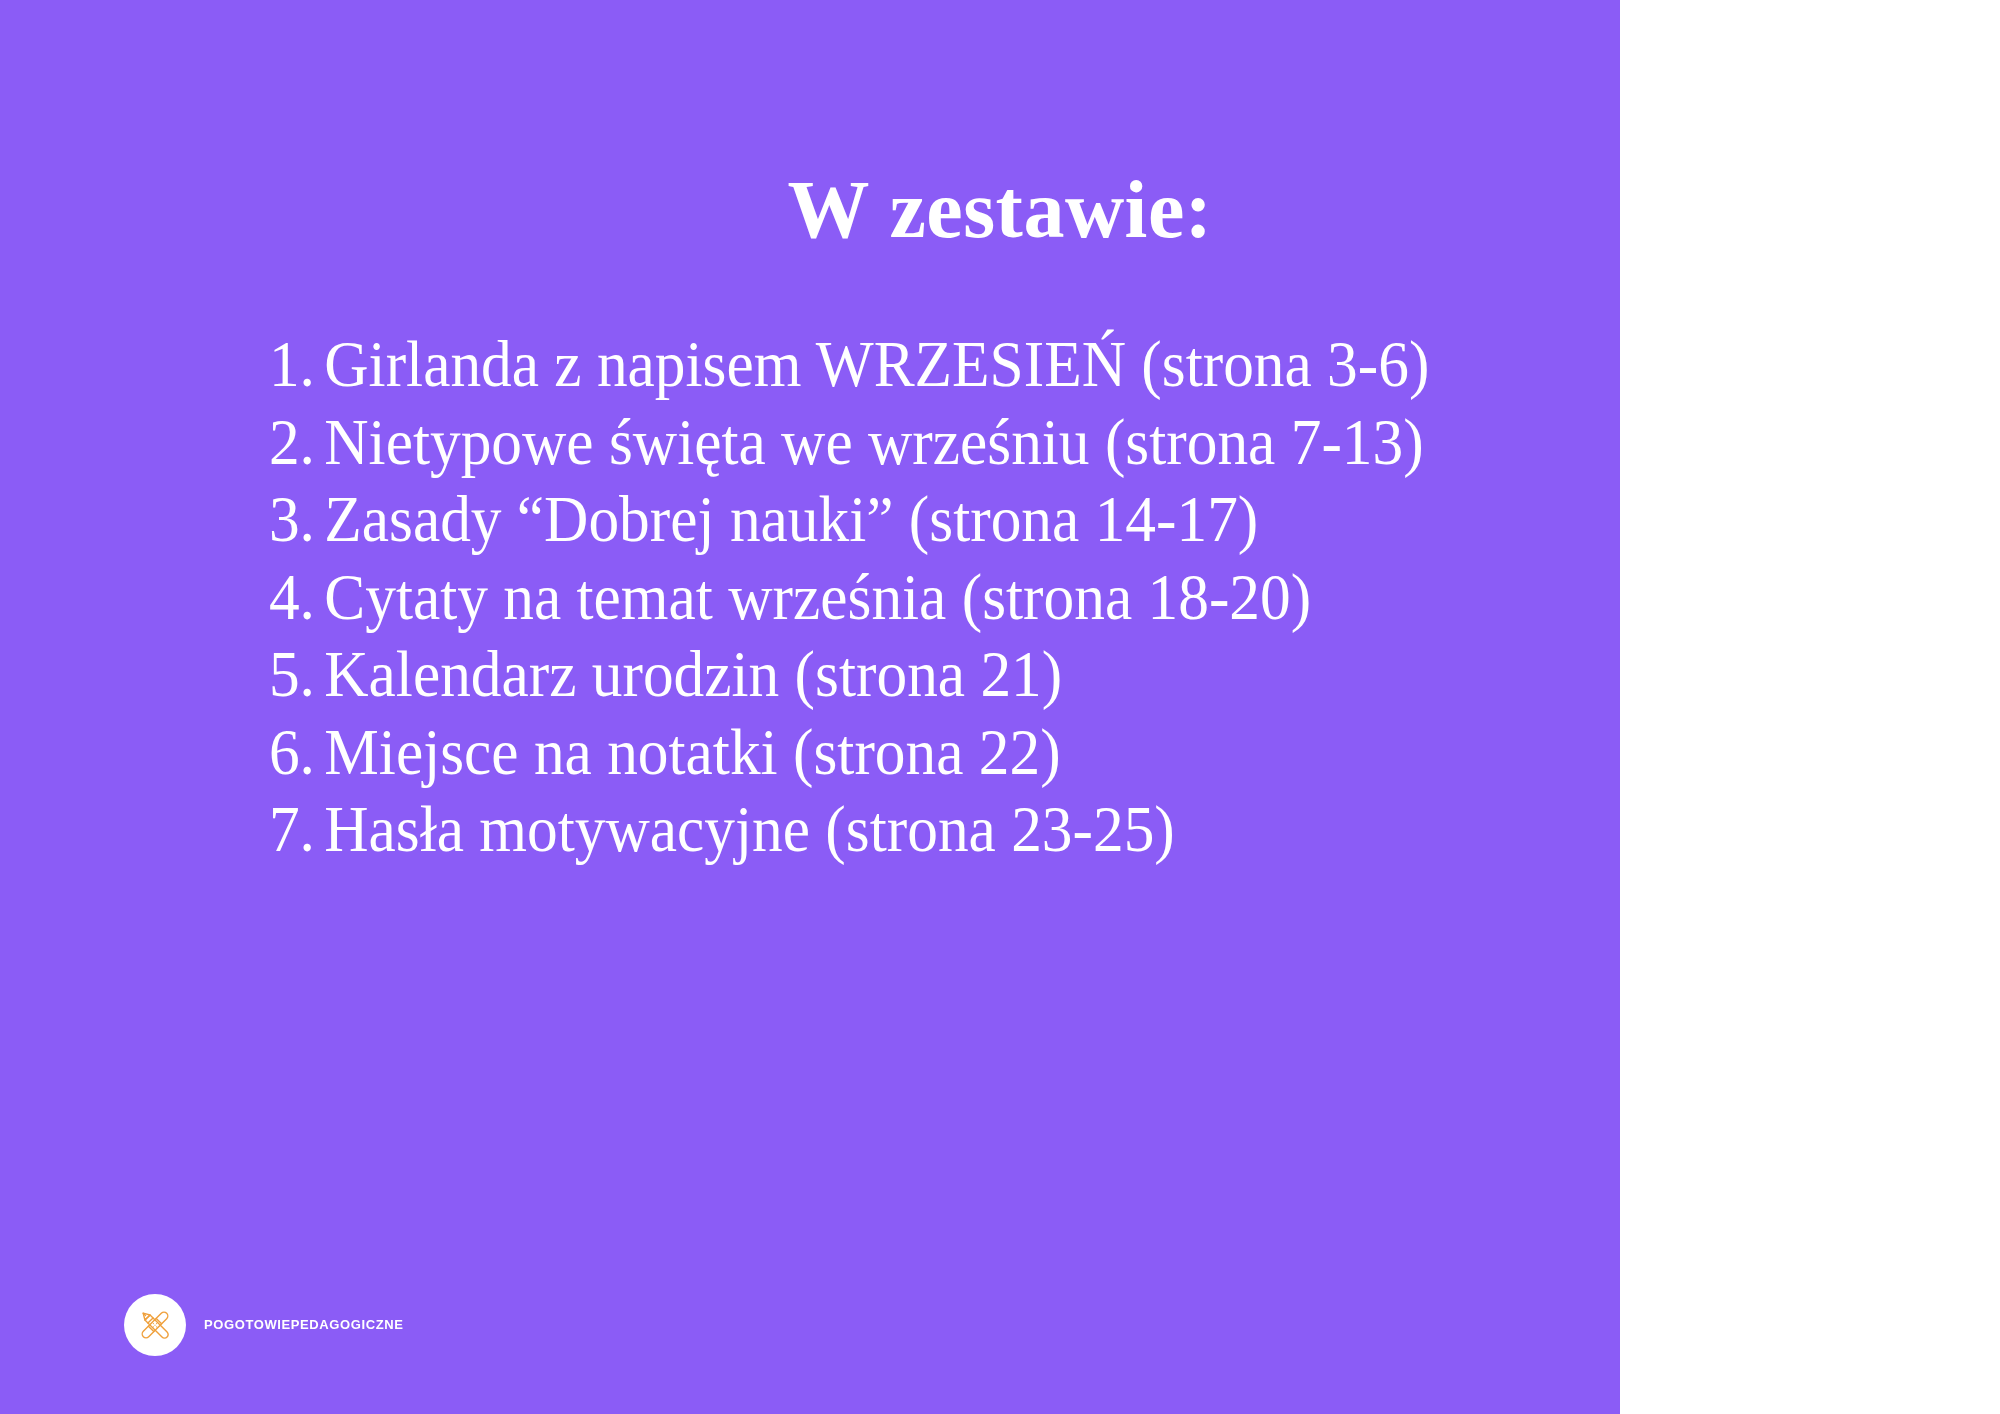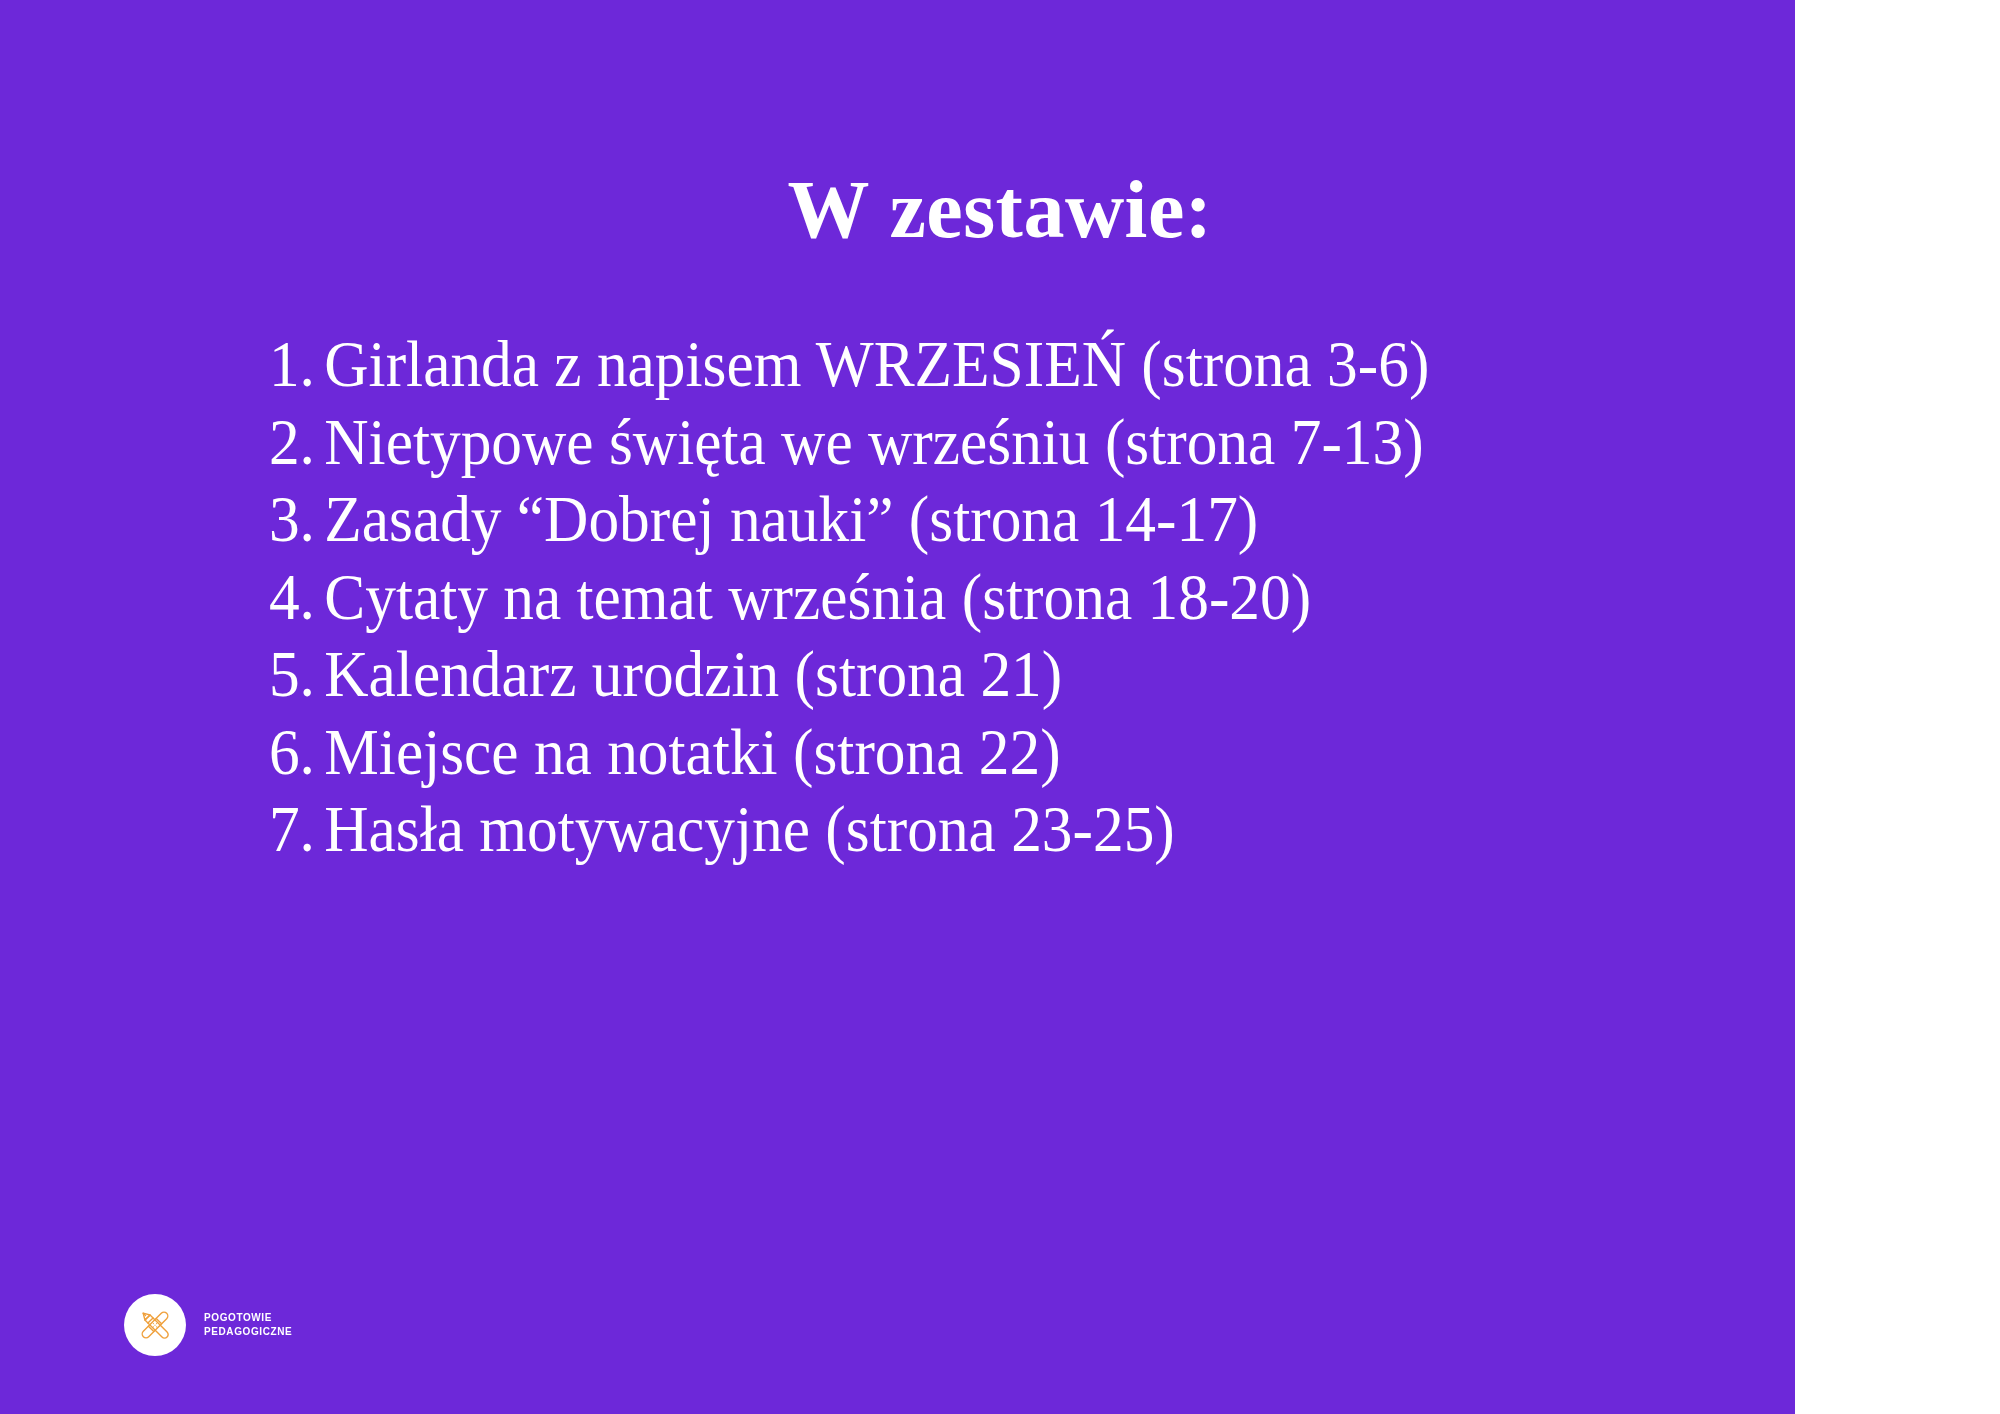--- a/index.html
+++ b/index.html
@@ -8,23 +8,23 @@
     padding: 0;
   }
   body {
     width: 2000px;
     height: 1414px;
     overflow: hidden;
     font-family: "Liberation Serif", serif;
   }
   .slide {
     position: relative;
-    width: 1795px;
+    width: 1620px;
     height: 1414px;
-    background: #6d28d9;
+    background: #8b5cf6;
     box-sizing: border-box;
   }
   .slide-title {
     position: absolute;
     top: 112px;
     left: 0;
     width: 2000px;
     text-align: center;
     color: #ffffff;
     font-family: "Liberation Serif", serif;
@@ -81,25 +81,25 @@
     height: 62px;
     border-radius: 50%;
     background: #ffffff;
     display: flex;
     align-items: center;
     justify-content: center;
     flex: 0 0 auto;
   }
   .logo-text {
     display: flex;
-    flex-direction: column;
+    flex-direction: row;
     justify-content: center;
     font-family: "Liberation Sans", sans-serif;
     font-weight: bold;
-    font-size: 10px;
+    font-size: 13px;
     line-height: 1.45;
     letter-spacing: 0.6px;
     color: #ffffff;
     text-transform: uppercase;
   }
 </style>
 </head>
 <body>
 
 <div class="slide">

